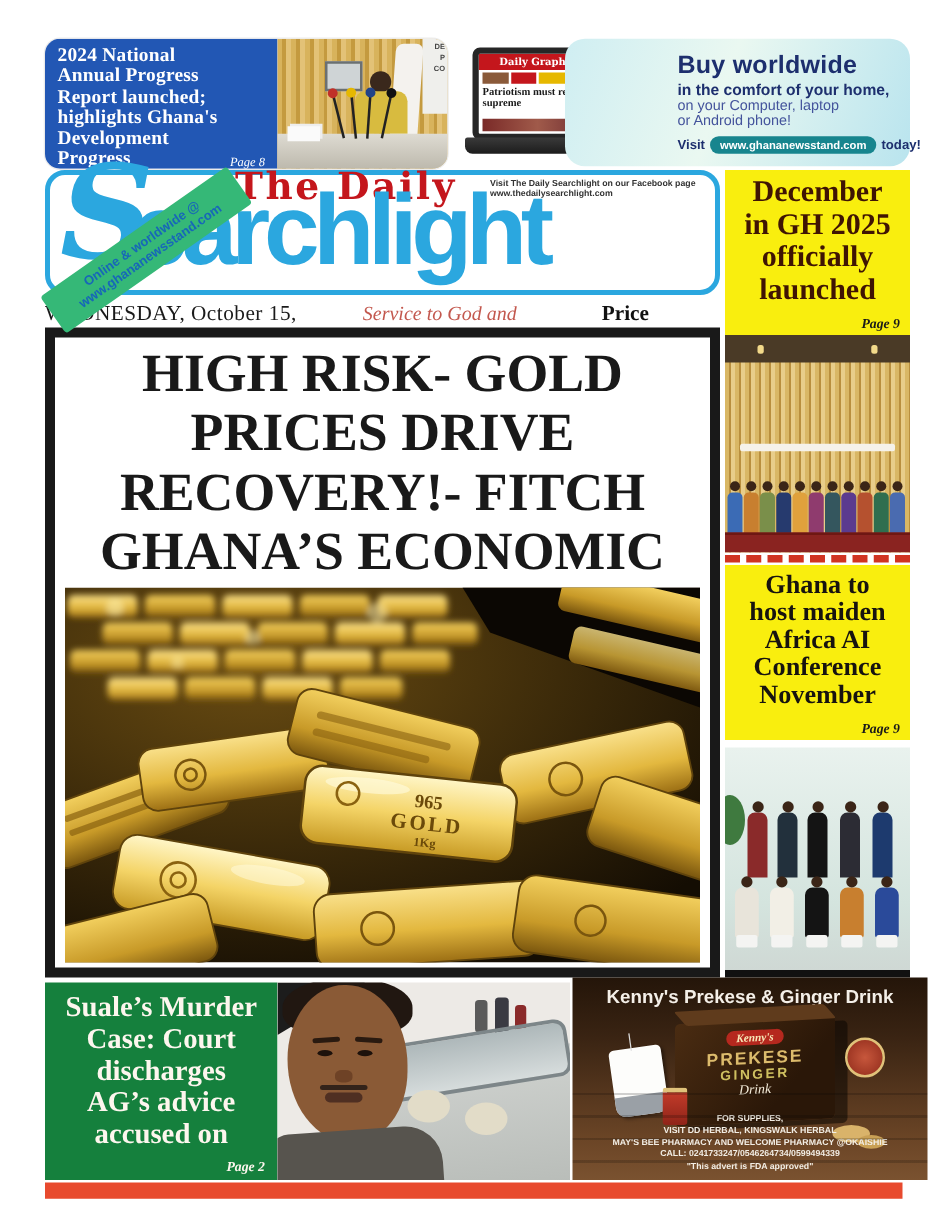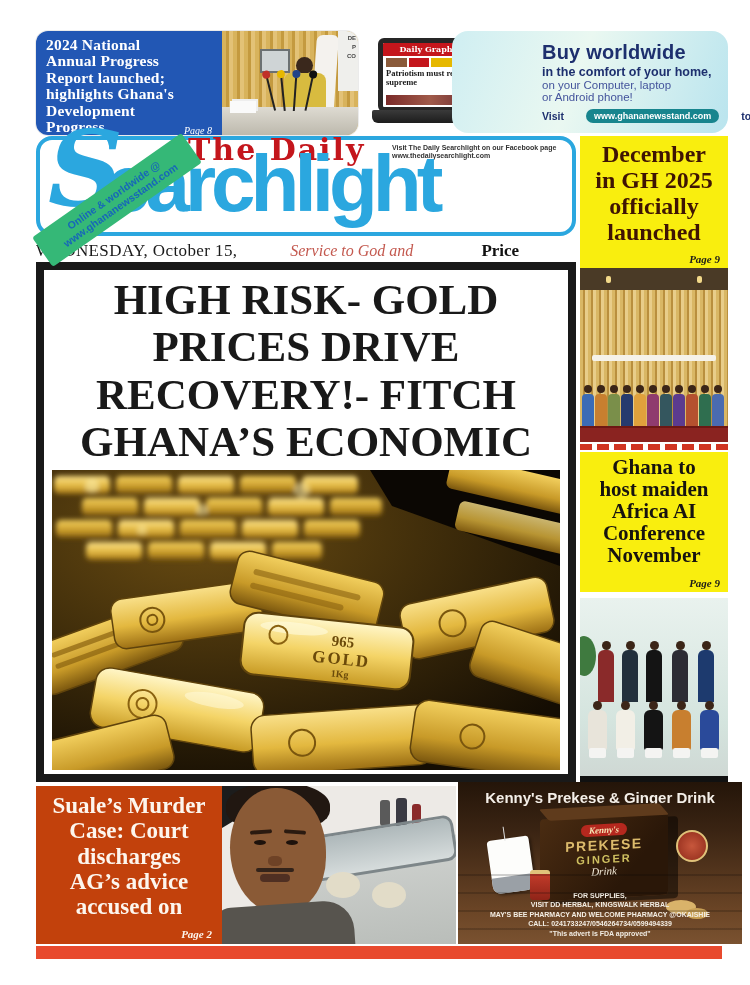--- a/index.html
+++ b/index.html
@@ -39,21 +39,21 @@
   .phone-bar{height:6px;background:#c4161c;}
   .phone-lines{height:4px;margin:2px 2px 0 2px;background:#b9b2a8;}
 
   
   .promo{position:absolute;left:452px;top:31px;width:276px;height:102px;border-radius:16px;
          background:linear-gradient(110deg,#cfeef2 0%,#eaf8f1 45%,#b9e4ee 100%);
          box-sizing:border-box;padding:10px 8px 8px 90px;font-family:"Liberation Sans",sans-serif;}
   .promo-title{font-size:20px;font-weight:bold;color:#1d2f6e;letter-spacing:.2px;}
   .promo-sub{font-size:12.5px;font-weight:bold;color:#1d2f6e;margin-top:1px;}
   .promo-l2,.promo-l3{font-size:11.5px;color:#44549c;}
-  .promo-visit-row{display:flex;align-items:center;gap:22px;margin-top:6px;}
+  .promo-visit-row{display:flex;align-items:center;gap:4px;margin-top:6px;}
   .promo-visit,.promo-today{font-size:10.5px;font-weight:bold;color:#1d2f6e;}
   .promo-url{background:#17858e;color:#fff;font-size:9px;font-weight:bold;border-radius:10px;padding:2px 8px;}
 
   
   .masthead{position:absolute;left:36px;top:136px;width:540px;height:100px;background:#fff;
             border:4px solid #2ba7df;border-radius:16px;box-sizing:border-box;}
   .mh-fb{position:absolute;left:352px;top:4px;width:180px;font-family:"Liberation Sans",sans-serif;
          font-size:7px;color:#333;line-height:1.2;font-weight:bold;}
   .mh-daily{position:absolute;left:148px;top:-8px;font-family:"DejaVu Serif",serif;font-weight:bold;
             font-size:30px;color:#c4161c;letter-spacing:2px;}
@@ -103,21 +103,21 @@
   .sp2-logo{margin-top:10px;font-size:12px;font-weight:bold;color:#2a9080;letter-spacing:1px;}
   .sp2-sub{font-size:7px;font-weight:bold;color:#7fb3a6;letter-spacing:2px;}
   .sp2-plant{position:absolute;left:-8px;top:38px;width:24px;height:40px;border-radius:50%;background:#3f7a3f;}
   .sp2-stand{position:absolute;top:52px;width:16px;height:52px;border-radius:6px 6px 0 0;}
   .sp2-stand::before{content:"";position:absolute;top:-9px;left:4px;width:9px;height:9px;border-radius:50%;background:#3b2517;}
   .sp2-seat{position:absolute;top:112px;width:19px;height:40px;border-radius:6px 6px 2px 2px;}
   .sp2-seat::before{content:"";position:absolute;top:-9px;left:5px;width:9px;height:9px;border-radius:50%;background:#3b2517;}
   .sp2-seat::after{content:"";position:absolute;bottom:-8px;left:1px;width:17px;height:10px;background:#f4f4f2;border-radius:2px;}
 
   
-  .suale-box{position:absolute;left:36px;top:786px;width:186px;height:158px;background:#c2410c;box-sizing:border-box;padding-top:7px;}
+  .suale-box{position:absolute;left:36px;top:786px;width:186px;height:158px;background:#15803d;box-sizing:border-box;padding-top:7px;}
   .sb-line{text-align:center;font-weight:bold;font-size:23px;line-height:1.1;color:#fdf6ee;}
   .sb-page{position:absolute;right:10px;bottom:4px;font-size:11px;font-style:italic;font-weight:bold;color:#fdf6ee;}
   .suale-photo{position:absolute;left:222px;top:786px;width:234px;height:158px;overflow:hidden;background:#edeae6;}
   .spx-wedge{position:absolute;left:0;top:0;width:0;height:0;border-top:42px solid #1c1c1c;border-right:70px solid transparent;}
   .spx-crowd1{position:absolute;left:158px;top:14px;width:10px;height:26px;background:#5a5a5a;border-radius:3px;}
   .spx-crowd2{position:absolute;left:174px;top:12px;width:11px;height:30px;background:#3a3a42;border-radius:3px;}
   .spx-crowd3{position:absolute;left:190px;top:18px;width:9px;height:22px;background:#8a2a2a;border-radius:3px;}
   .spx-car{position:absolute;left:60px;top:58px;width:200px;height:110px;background:linear-gradient(#cfd2cf,#b9bdb9);border-radius:40px 14px 0 0;transform:rotate(-7deg);}
   .spx-shield{position:absolute;left:78px;top:40px;width:150px;height:40px;background:linear-gradient(#aeb8ba,#d6dcdc);border:3px solid #7d8689;border-radius:10px;transform:rotate(-9deg);}
   .spx-seat{position:absolute;width:34px;height:26px;border-radius:50%;background:#e2dcc8;}

